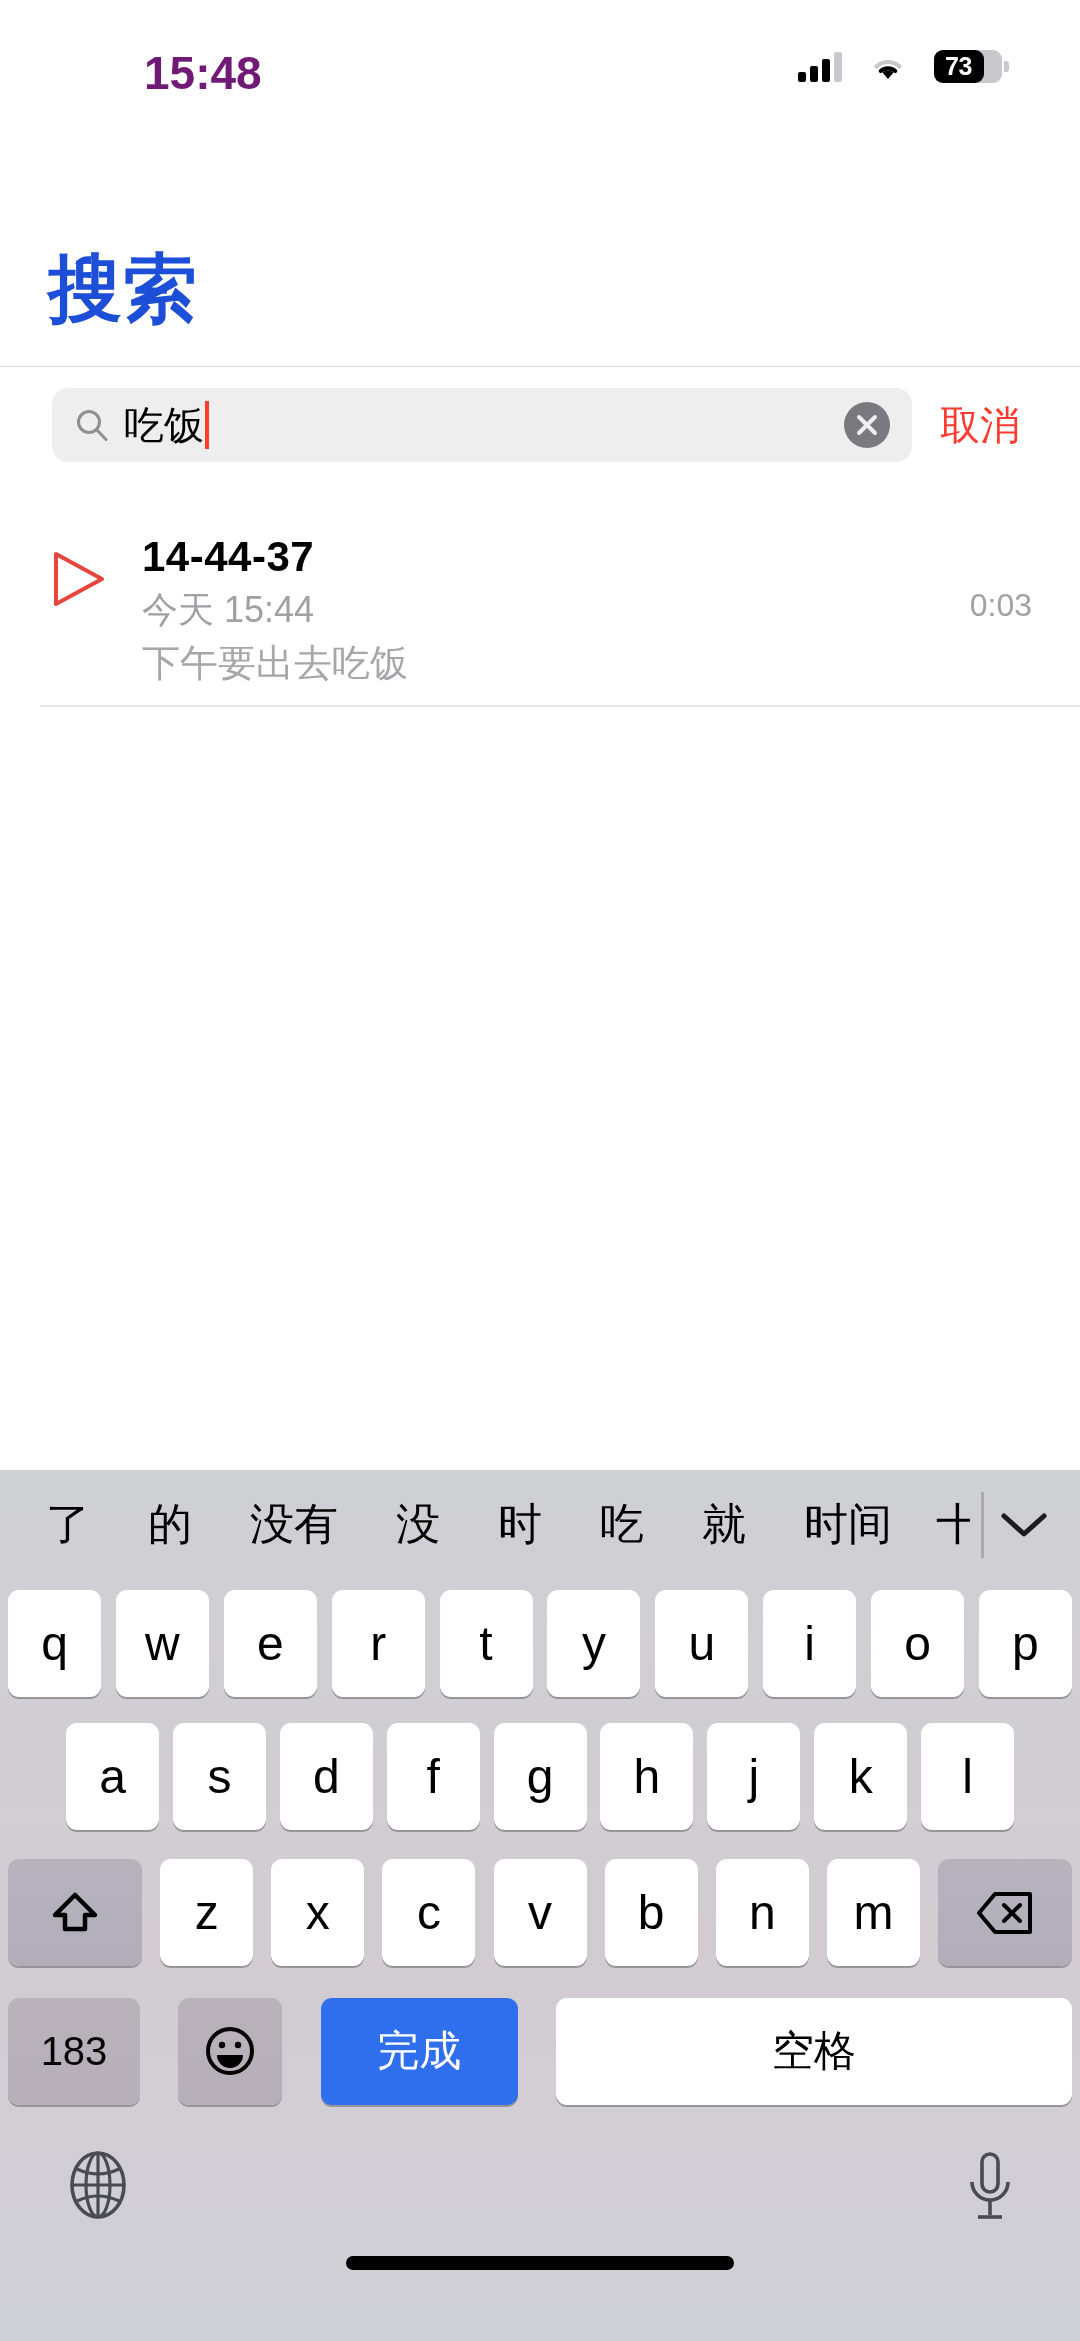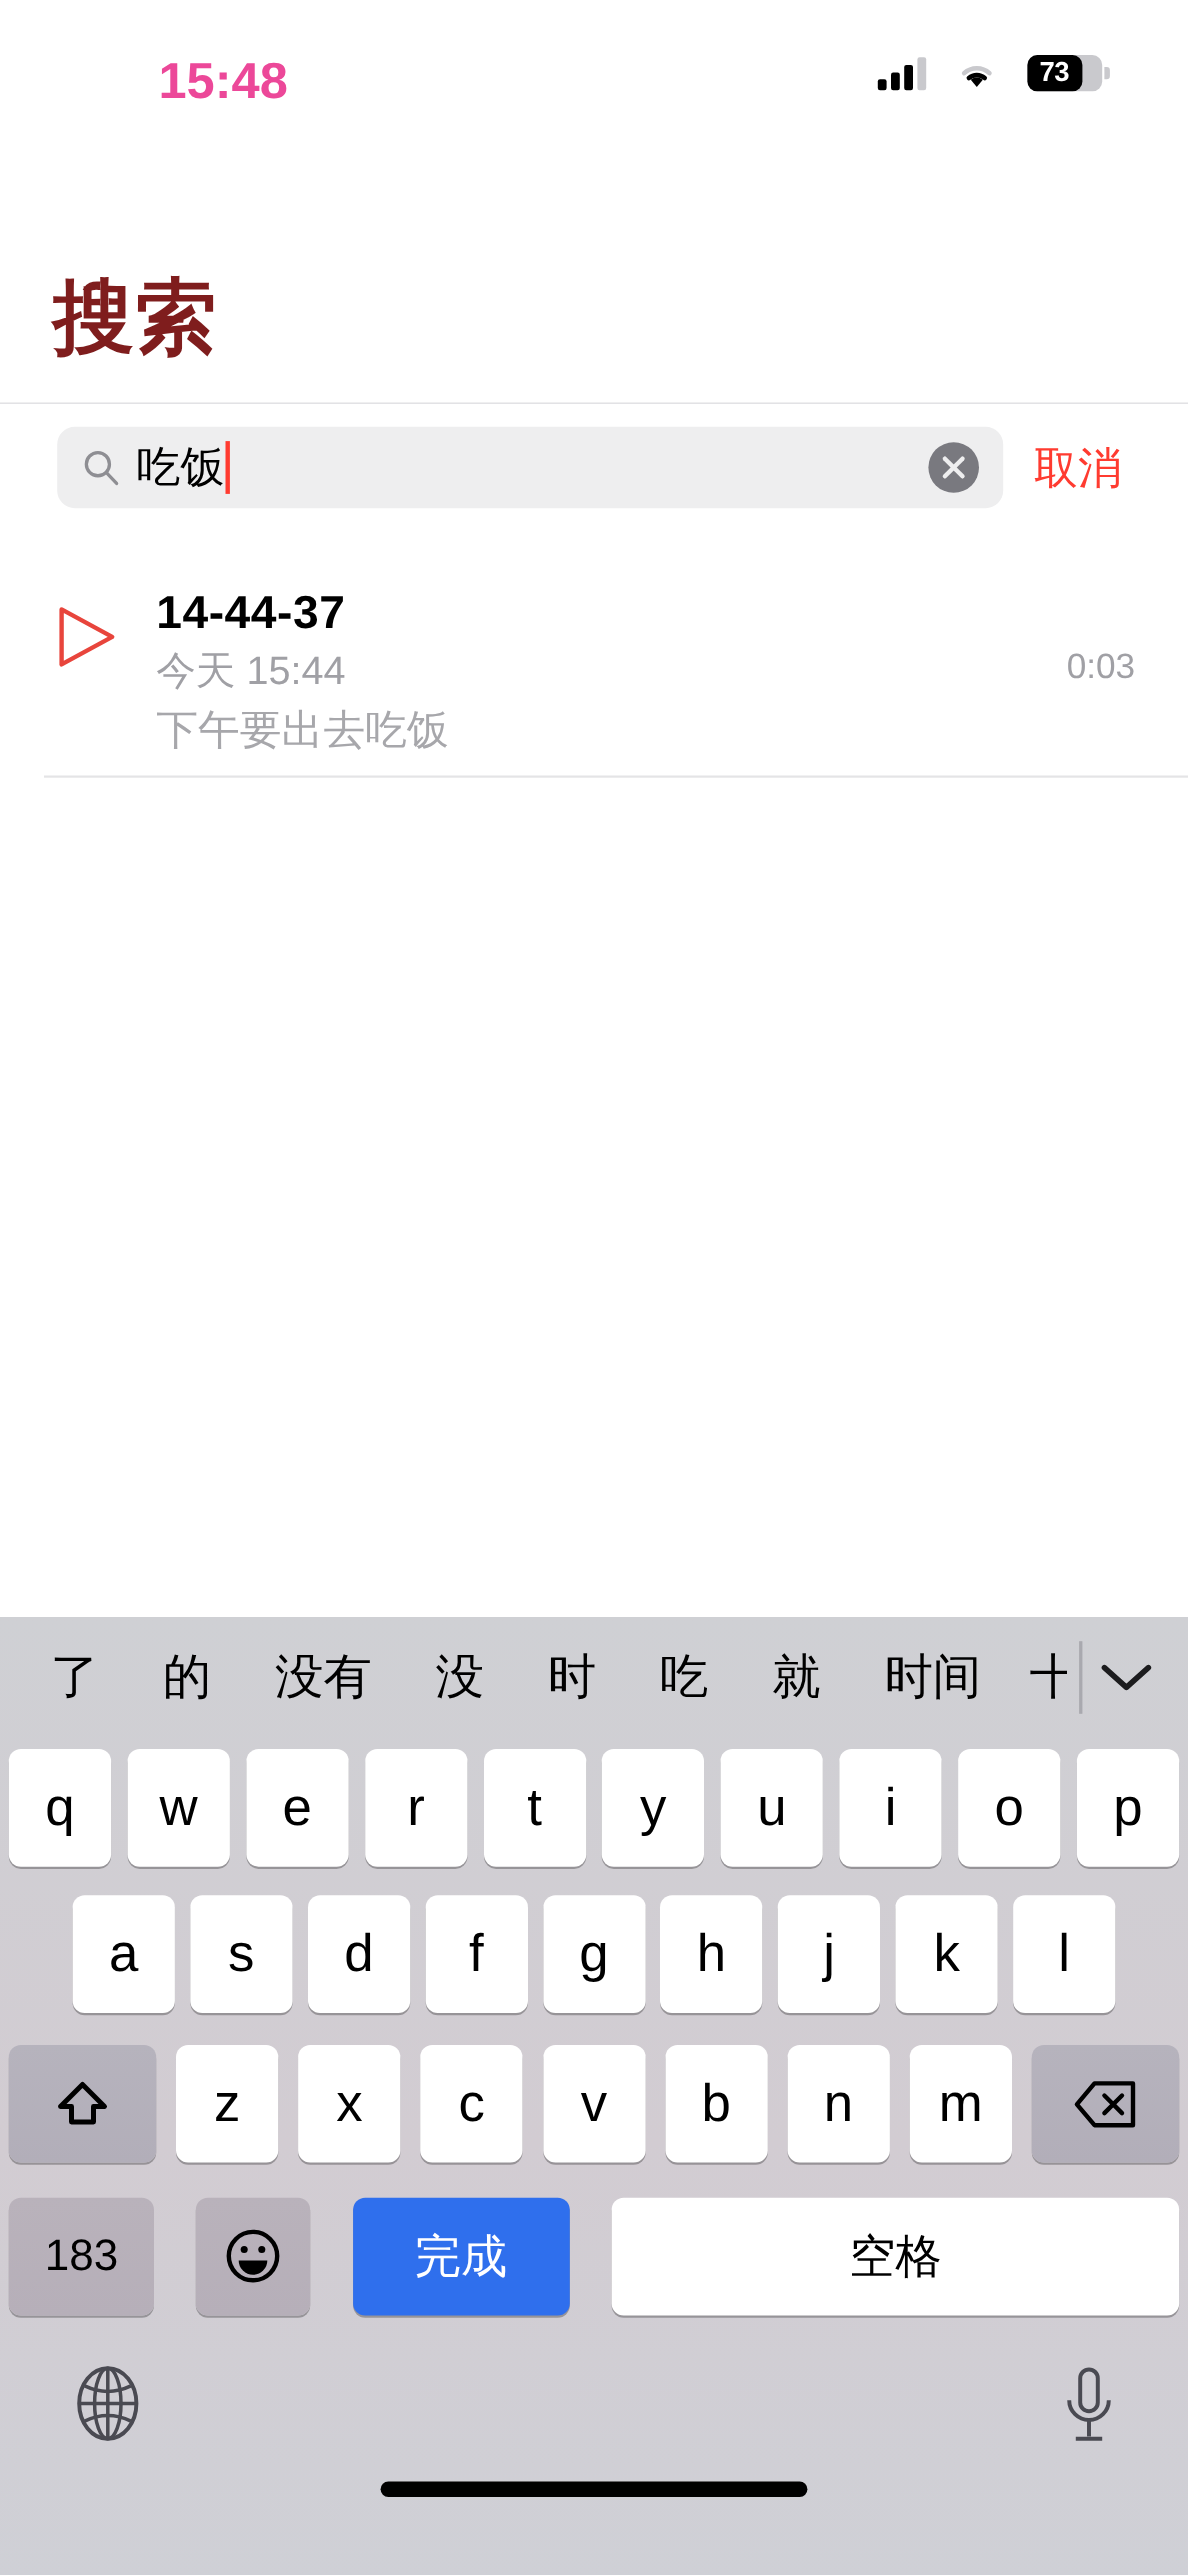--- a/index.html
+++ b/index.html
@@ -22,21 +22,21 @@
     position: absolute;
     top: 0; left: 0;
     width: 1080px; height: 130px;
   }
   .status-time {
     position: absolute;
     left: 144px; top: 46px;
     font-size: 46px;
     font-weight: 700;
     letter-spacing: 0px;
-    color: #ec4899;
+    color: #701a75;
   }
   .status-right {
     position: absolute;
     right: 78px; top: 50px;
     display: flex;
     align-items: center;
     gap: 26px;
   }
   .signal { display: flex; align-items: flex-end; gap: 4px; height: 30px; }
   .signal i { display: block; width: 8px; background: #000; border-radius: 2px; }
@@ -74,21 +74,21 @@
     background: #c9c9cd;
     border-radius: 0 3px 3px 0;
   }
 
   
   .page-title {
     position: absolute;
     left: 48px; top: 240px;
     font-size: 74px;
     font-weight: 700;
-    color: #7f1d1d;
+    color: #1d4ed8;
     letter-spacing: 1px;
   }
   .header-hairline {
     position: absolute;
     left: 0; top: 366px;
     width: 1080px; height: 1px;
     background: #d6d6da;
   }
 
   

